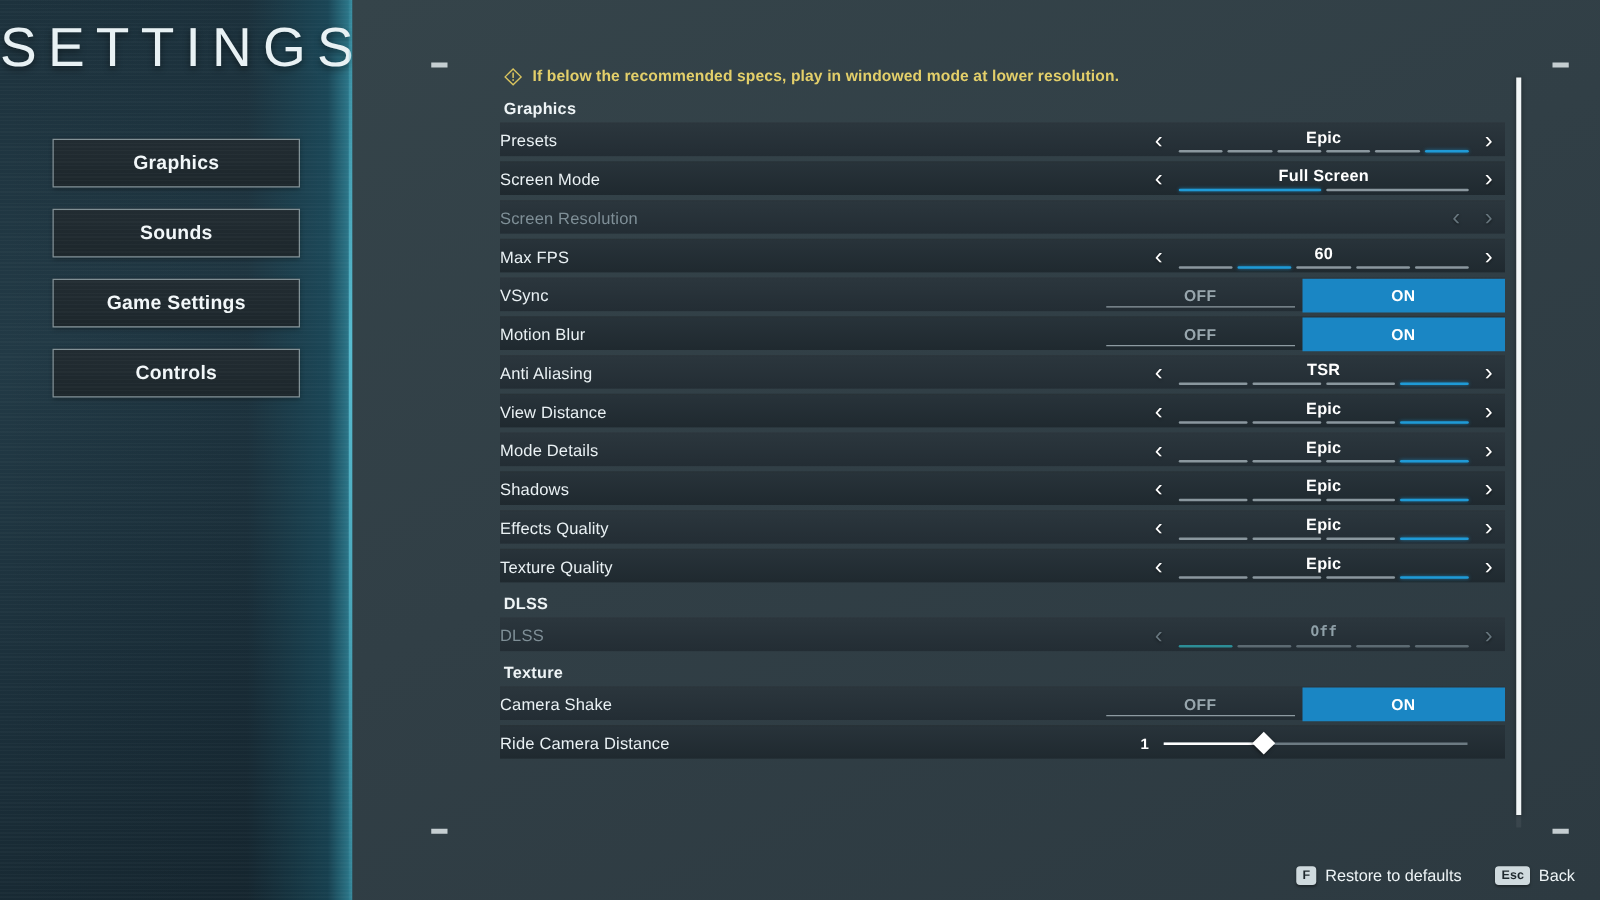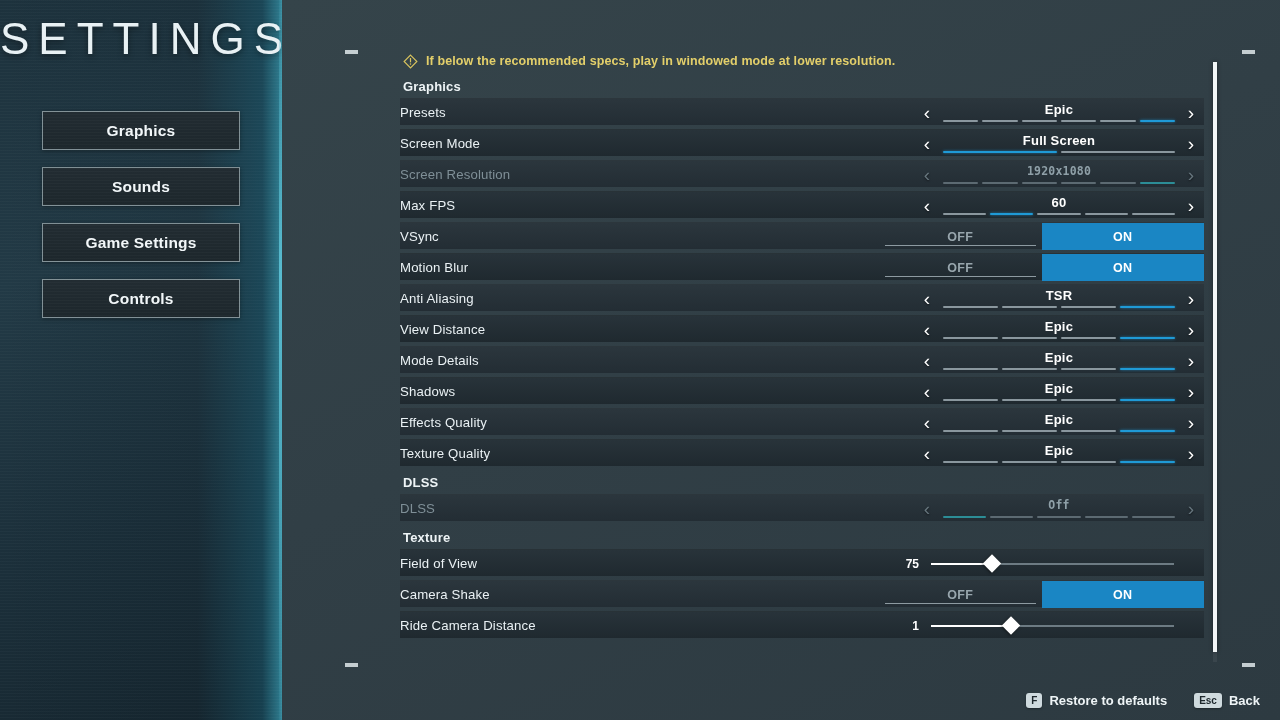--- a/index.html
+++ b/index.html
@@ -183,21 +183,21 @@
     color:#eef4f6; font-size:13px;
   }
   .hint{ display:flex; align-items:center; gap:7px; }
   .key{
     background:#cfdade; color:#1d272c;
     border-radius:3px; padding:1px 5px;
     font-size:10px; font-weight:700; line-height:13px;
     min-width:16px; text-align:center;
     box-shadow:0 1px 2px rgba(0,0,0,0.35);
   }
-  .hint-label{ font-size:13px; font-weight:700; }
+  .hint-label{ font-size:13px; font-weight:400; }
   .sp{ width:9px; }
 </style>
 </head>
 <body>
 
 <div id="left-panel">
   <div id="settings-title">SETTINGS</div>
   <div id="nav-list">
     <div class="nav-item">
       <span>Graphics</span>
@@ -265,31 +265,20 @@
                 <div class="seg"></div>
               </div>
             </div>
             <div class="chev">›</div>
           </div>
         </div>
         <div class="row disabled">
           <div class="row-label">Screen Resolution</div>
           <div class="ctrl">
             <div class="chev">‹</div>
-            <div class="stepper-body">
-              <div class="sel-value">1920x1080</div>
-              <div class="segbar">
-                <div class="seg"></div>
-                <div class="seg"></div>
-                <div class="seg"></div>
-                <div class="seg"></div>
-                <div class="seg"></div>
-                <div class="seg on"></div>
-              </div>
-            </div>
             <div class="chev">›</div>
           </div>
         </div>
         <div class="row alt">
           <div class="row-label">Max FPS</div>
           <div class="ctrl">
             <div class="chev">‹</div>
             <div class="stepper-body">
               <div class="sel-value">60</div>
               <div class="segbar">
@@ -425,31 +414,20 @@
                 <div class="seg"></div>
                 <div class="seg"></div>
                 <div class="seg"></div>
                 <div class="seg"></div>
               </div>
             </div>
             <div class="chev">›</div>
           </div>
         </div>
         <div class="section-head">Texture</div>
-        <div class="row alt">
-          <div class="row-label">Field of View</div>
-          <div class="slider-wrap">
-            <div class="slider-val">75</div>
-            <div class="track">
-              <div class="track-bg"></div>
-              <div class="track-fill" style="width: 25%;"></div>
-              <div class="knob" style="left: 25%;"></div>
-            </div>
-          </div>
-        </div>
         <div class="row">
           <div class="row-label">Camera Shake</div>
           <div class="toggle">
             <div class="tg off">OFF</div>
             <div class="tg on">ON</div>
           </div>
         </div>
         <div class="row alt">
           <div class="row-label">Ride Camera Distance</div>
           <div class="slider-wrap">

